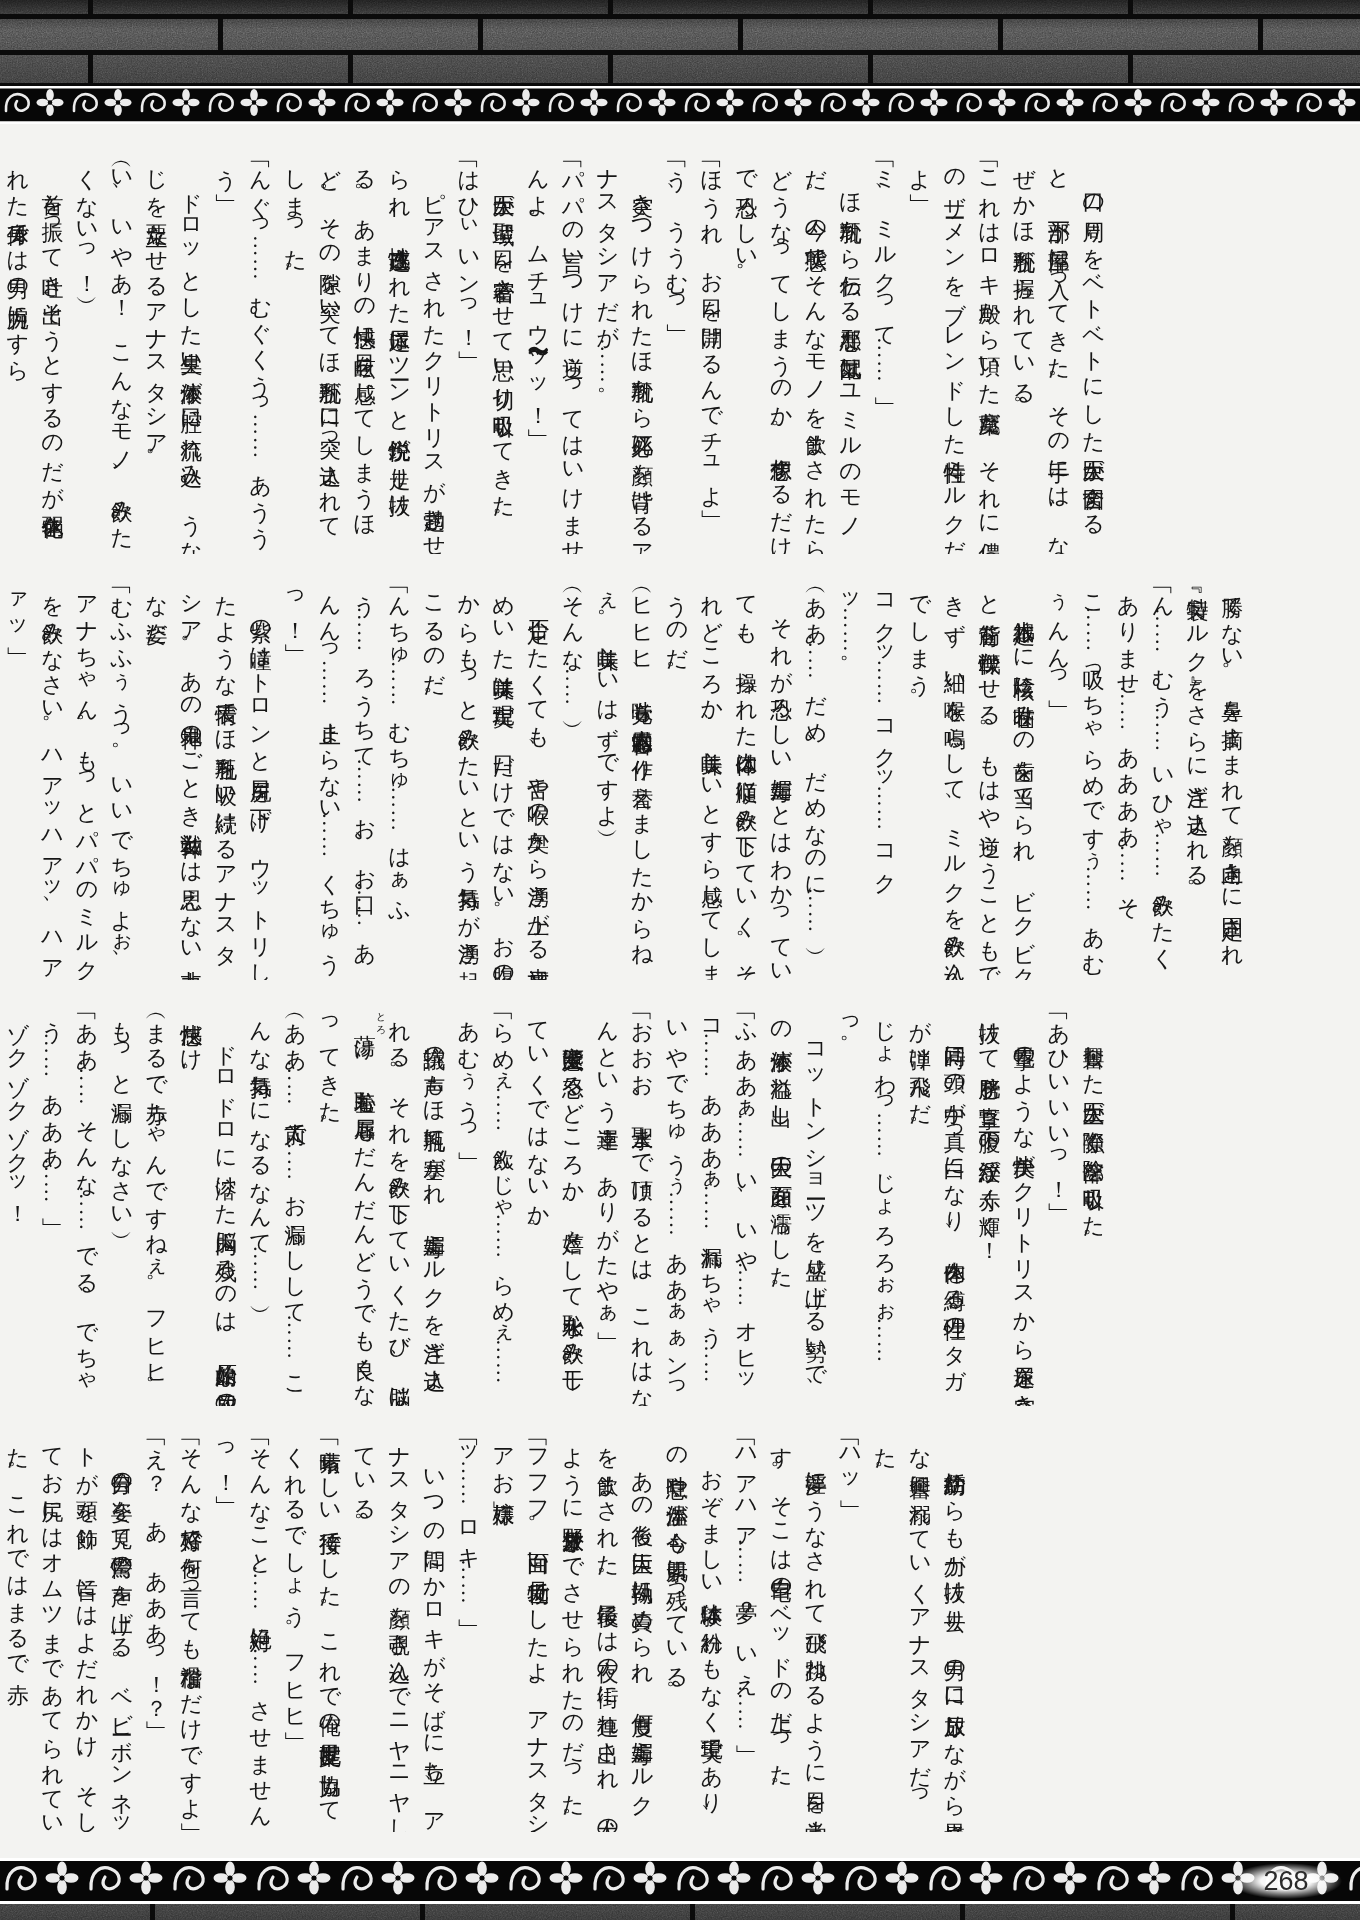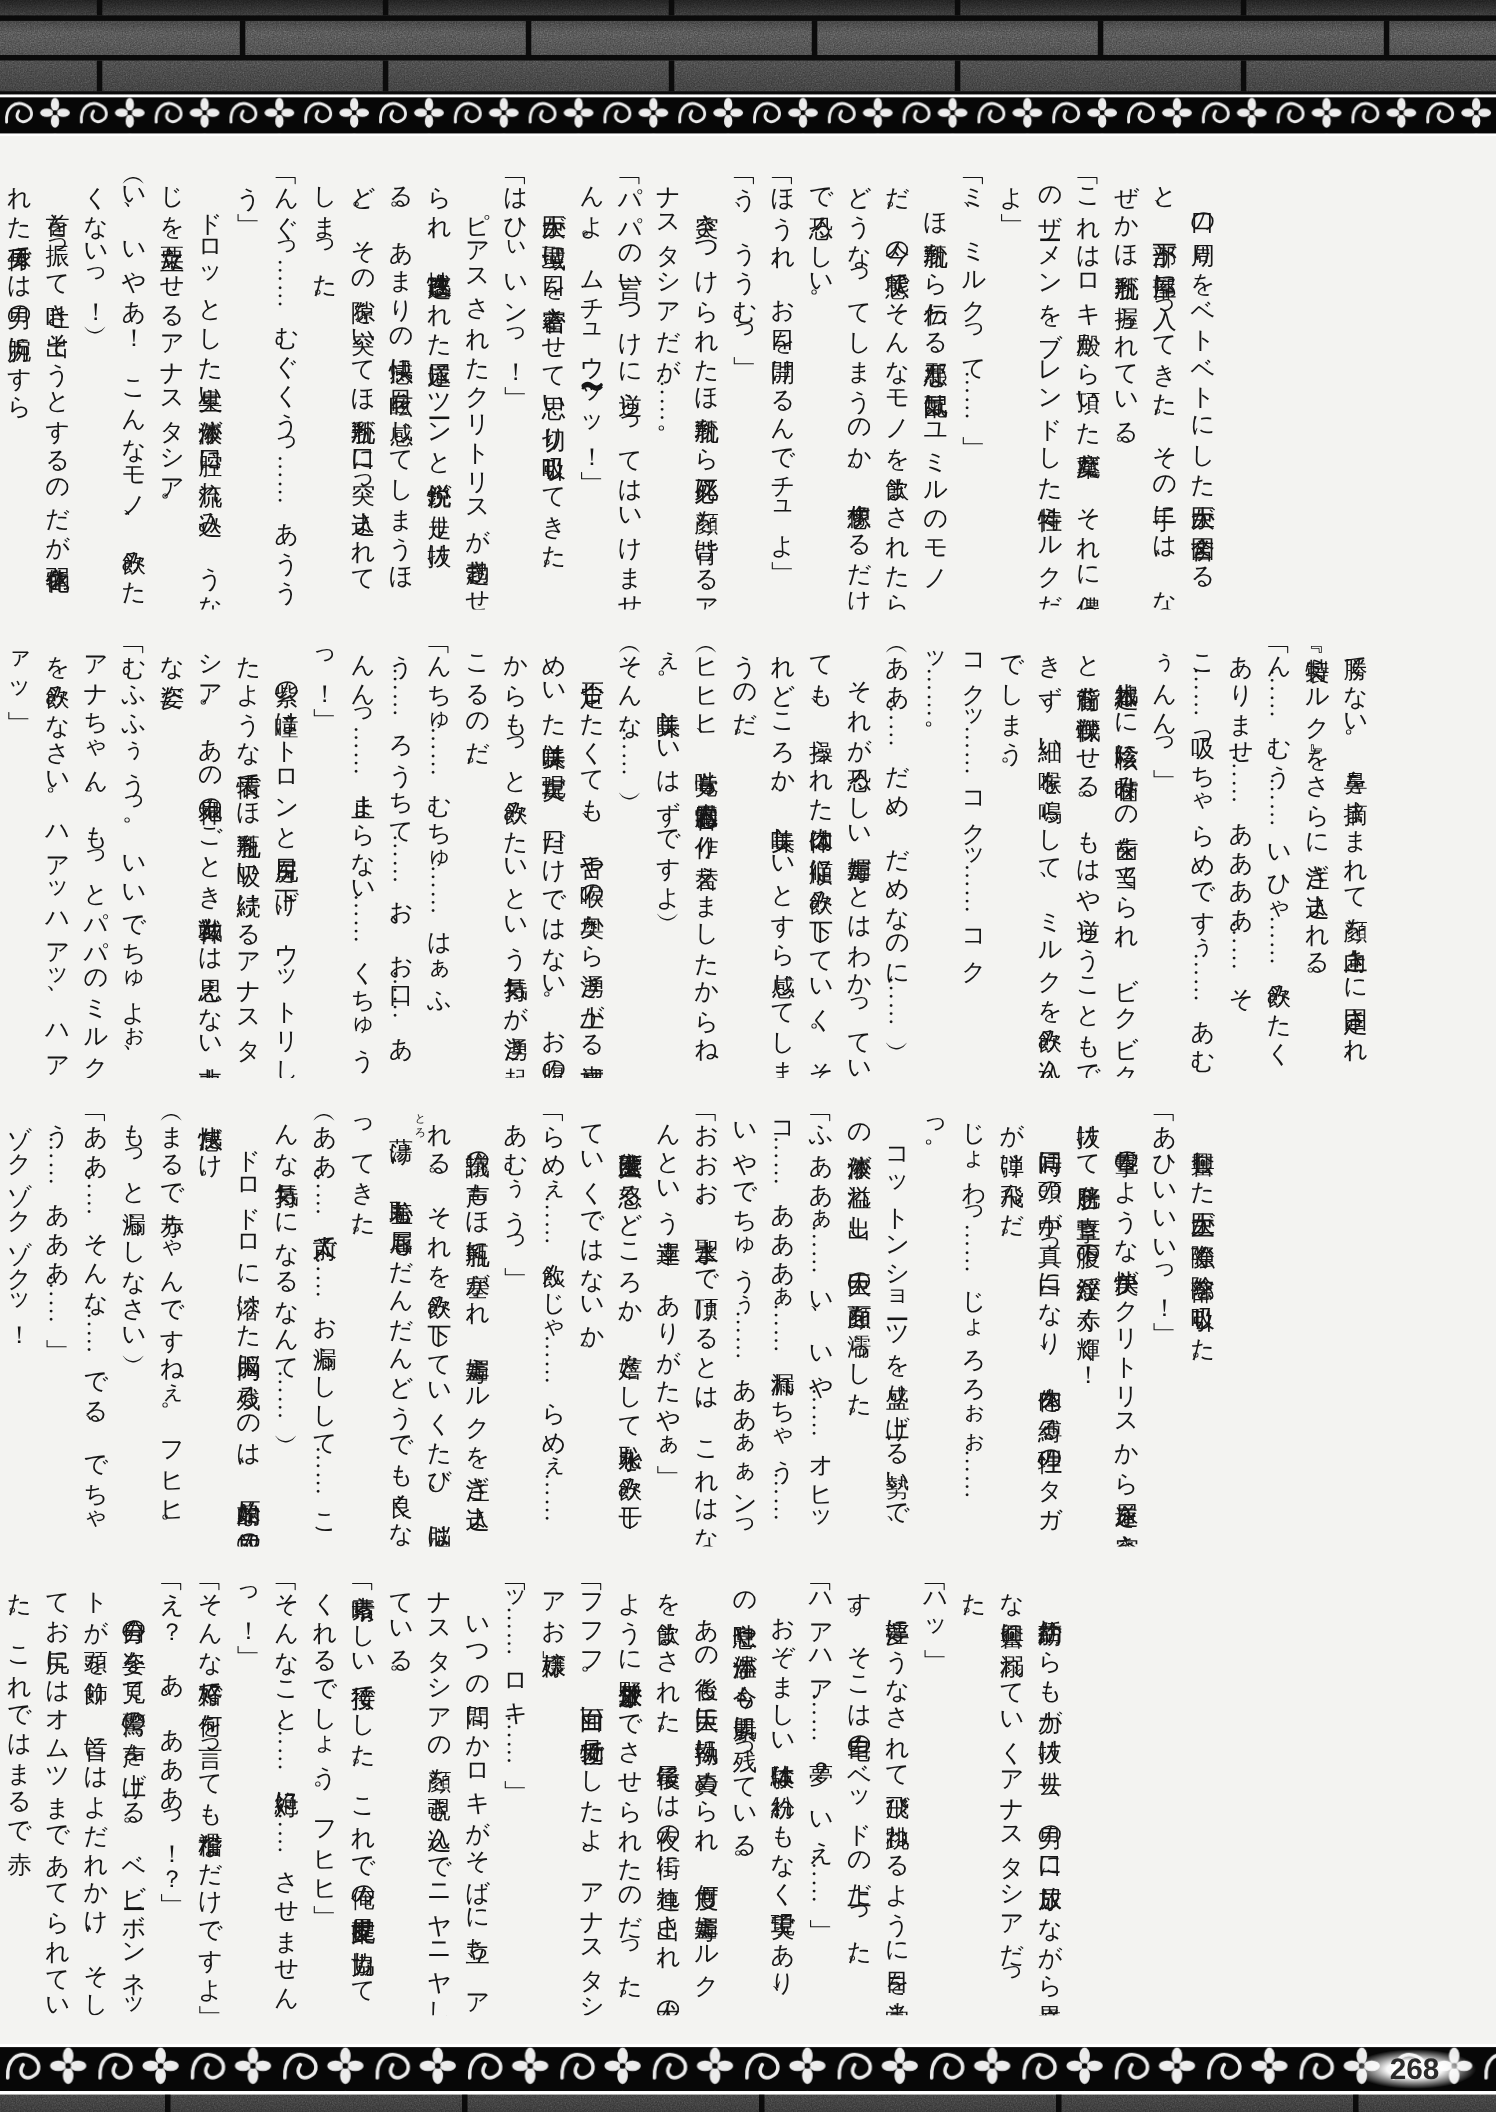--- a/index.html
+++ b/index.html
@@ -22,21 +22,21 @@
   ruby rt{font-size:10px;letter-spacing:0;color:#161616;}
   .bottom-wrap{position:relative;}
   .pageno{
     position:absolute;
     right:18px;
     top:23px;
     transform:translateY(-50%);
     width:112px;height:36px;line-height:36px;
     text-align:center;
     font-family:"Liberation Sans","DejaVu Sans",sans-serif;
-    font-size:27px;font-weight:bold;color:#2b2b2b;
+    font-size:27px;font-weight:normal;color:#2b2b2b;
     background:radial-gradient(ellipse closest-side,rgba(255,255,255,0.97) 45%,rgba(255,255,255,0) 100%);
   }
 </style>
 </head>
 <body>
 
 <div class="page">
 
   <div>
     <svg class="border-svg" width="1360" height="86" xmlns="http://www.w3.org/2000/svg">

